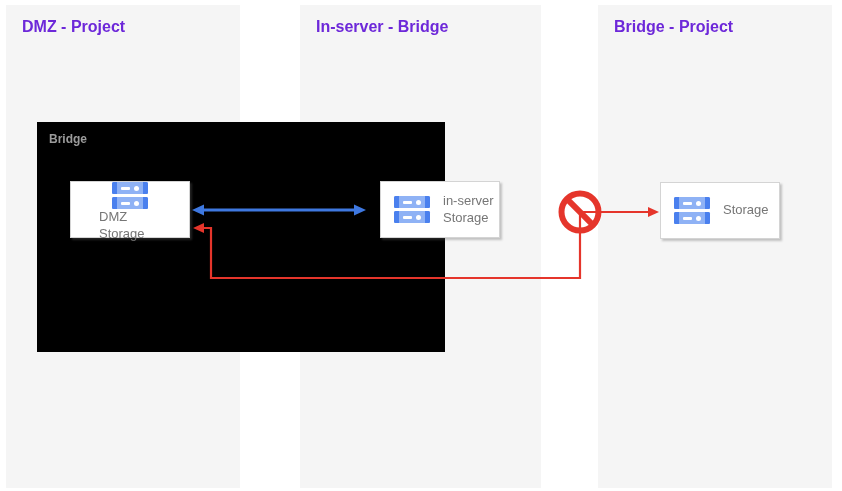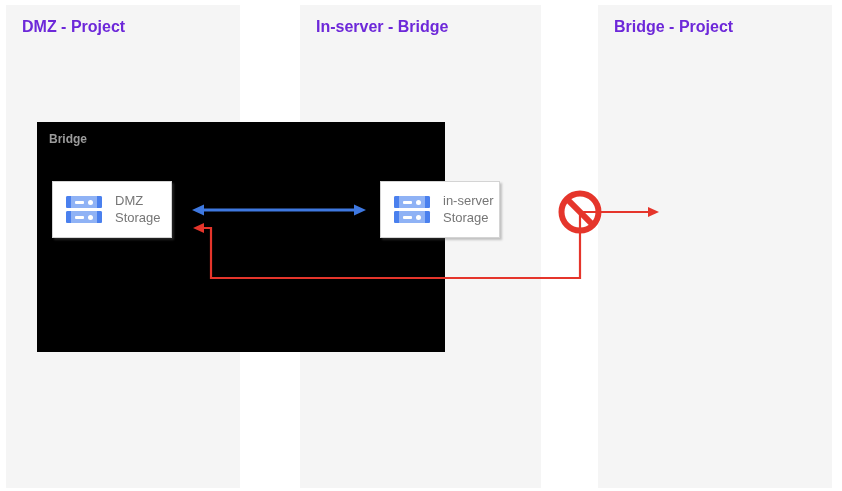--- a/index.html
+++ b/index.html
@@ -22,21 +22,21 @@
   }
   .bridge-label {
     padding:10px 0 0 12px; font-size:12px; font-weight:bold; color:#9b9b9b;
   }
   .edges { position:absolute; left:0; top:0; pointer-events:none; }
   .node {
     position:absolute; width:120px; height:57px; background:#ffffff;
     border:1px solid #d4d4d4; box-shadow:2px 2px 2px rgba(100,100,100,0.35);
     display:flex; align-items:center;
   }
-  .node-dmz      { left:52px;  top:181px; }
+  .node-dmz      { left:70px;  top:181px;flex-direction:column; }
   .node-inserver { left:380px; top:181px; }
   .node-storage  { left:660px; top:182px; }
   .node-label {
     font-size:13px; color:#767676; line-height:1.3; width:62px;
   }
   .disk-icon {
     width:36px; height:27px; margin-left:13px; margin-right:13px; flex:0 0 auto;
     display:flex; flex-direction:column; justify-content:space-between;
   }
   .disk-row {
@@ -122,14 +122,31 @@
       <div class="disk-row">
           <div class="disk-cap-left"></div>
           <div class="disk-dash"></div>
           <div class="disk-dot"></div>
           <div class="disk-cap-right"></div>
         </div>
     </div>
     <div class="node-label">in-server Storage</div>
   </div>
 
+  <div class="node node-storage">
+    <div class="disk-icon">
+      <div class="disk-row">
+          <div class="disk-cap-left"></div>
+          <div class="disk-dash"></div>
+          <div class="disk-dot"></div>
+          <div class="disk-cap-right"></div>
+        </div>
+      <div class="disk-row">
+          <div class="disk-cap-left"></div>
+          <div class="disk-dash"></div>
+          <div class="disk-dot"></div>
+          <div class="disk-cap-right"></div>
+        </div>
+    </div>
+    <div class="node-label">Storage</div>
+  </div>
 
 </div>
 
 </body></html>

